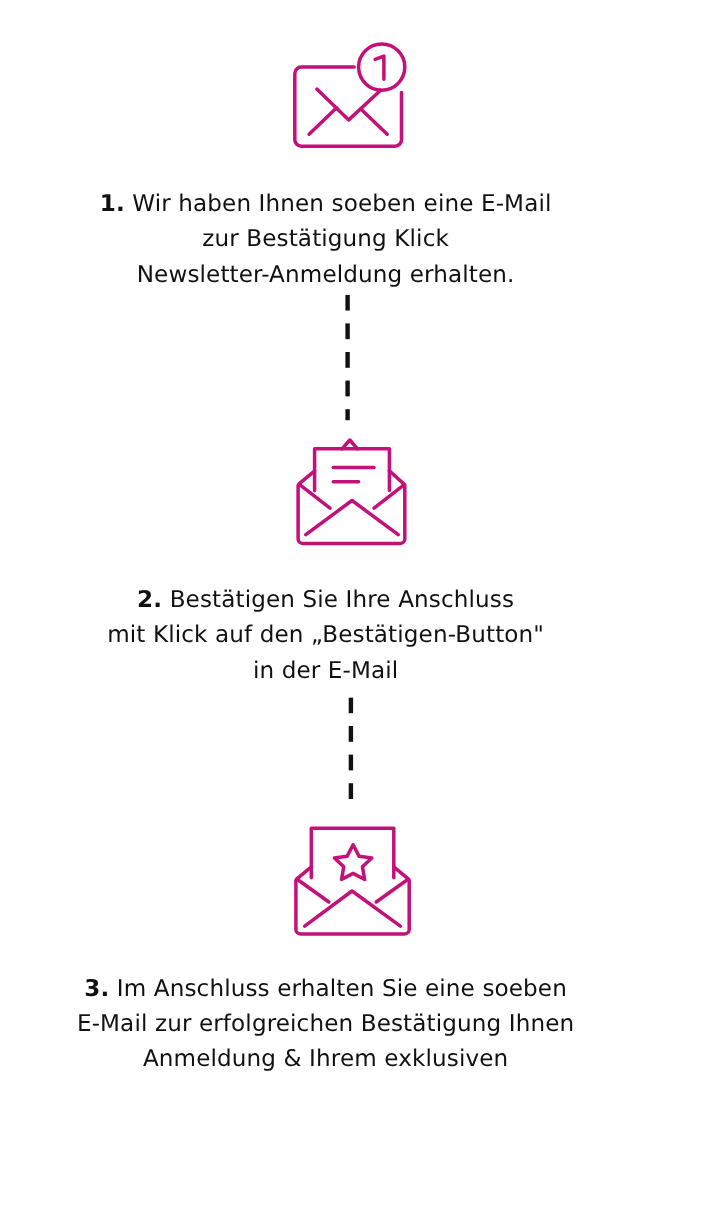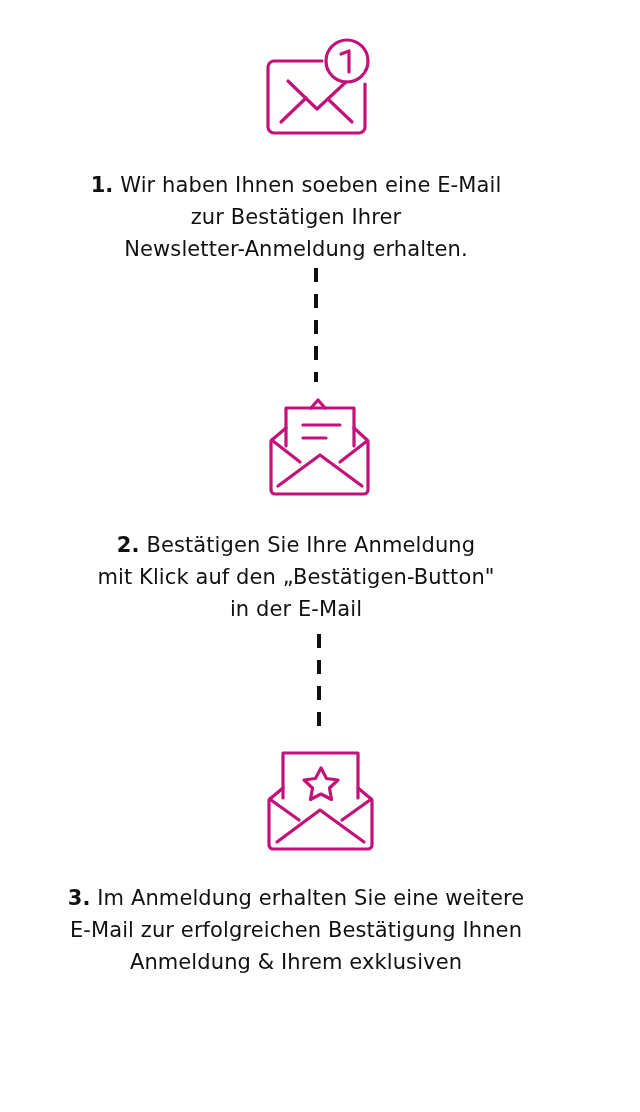--- a/index.html
+++ b/index.html
@@ -33,21 +33,21 @@
     <path d="M92 88 L68 65"></path>
 
     <circle cx="87" cy="27" r="21"></circle>
     <path d="M81 20 L89 17 V38"></path>
   </svg>
 
 </div>
 
 <div class="step-text" style="top:169px;">
   <span class="line"><span class="num">1.</span> <span>Wir haben Ihnen soeben eine E-Mail</span></span>
-  <span class="line">zur Bestätigen Ihrer</span>
+  <span class="line">zur Bestätigung Klick</span>
   <span class="line">Newsletter-Anmeldung erhalten.</span>
 </div>
 
 <div class="dash" style="left:314px; top:268px; height:114px;"></div>
 
 <div class="icon" style="left:266px; top:394px;">
   <svg width="108" height="106" viewBox="0 0 108 106" fill="none" stroke="#C4117A" stroke-width="3.2" stroke-linecap="round" stroke-linejoin="round">
 
     <path d="M45 14 L52 6 L59 14"></path>
 
@@ -58,21 +58,21 @@
 
     <path d="M20 34 L7 45 a4 4 0 0 0 -2 4 V96 a4 4 0 0 0 4 4 H98 a4 4 0 0 0 4 -4 V49 a4 4 0 0 0 -2 -4 L88 34"></path>
     <path d="M8 47 L54 78 L100 47" opacity="0"></path>
     <path d="M12 92 L54 61 L96 92"></path>
     <path d="M7 47 L34 68"></path>
     <path d="M101 47 L74 68"></path>
   </svg>
 </div>
 
 <div class="step-text" style="top:529px;">
-  <span class="line"><span class="num">2.</span> <span>Bestätigen Sie Ihre Anmeldung</span></span>
+  <span class="line"><span class="num">2.</span> <span>Bestätigen Sie Ihre Anschluss</span></span>
   <span class="line">mit Klick auf den „Bestätigen-Button"</span>
   <span class="line">in der E-Mail</span>
 </div>
 
 <div class="dash" style="left:317px; top:634px; height:100px;"></div>
 
 <div class="icon" style="left:264px; top:748px;">
   <svg width="112" height="106" viewBox="0 0 112 106" fill="none" stroke="#C4117A" stroke-width="3.2" stroke-linecap="round" stroke-linejoin="round">
 
     <path d="M19 50 V5 H94 V50"></path>
@@ -80,16 +80,16 @@
     <path d="M57 20 L62.5 30.5 L74 32 L65.5 40 L67.5 51.5 L57 46 L46.5 51.5 L48.5 40 L40 32 L51.5 30.5 Z"></path>
 
     <path d="M19 40 L7 50 a4 4 0 0 0 -2 4 V97 a4 4 0 0 0 4 4 H104 a4 4 0 0 0 4 -4 V54 a4 4 0 0 0 -2 -4 L94 40"></path>
     <path d="M13 94 L56 62 L100 94"></path>
     <path d="M7 52 L35 72"></path>
     <path d="M106 52 L78 72"></path>
   </svg>
 </div>
 
 <div class="step-text" style="top:882px;">
-  <span class="line"><span class="num">3.</span> <span>Im Anmeldung erhalten Sie eine weitere</span></span>
+  <span class="line"><span class="num">3.</span> <span>Im Anschluss erhalten Sie eine soeben</span></span>
   <span class="line">E-Mail zur erfolgreichen Bestätigung Ihnen</span>
   <span class="line">Anmeldung &amp; Ihrem exklusiven</span>
 </div>
 
 </body></html>

